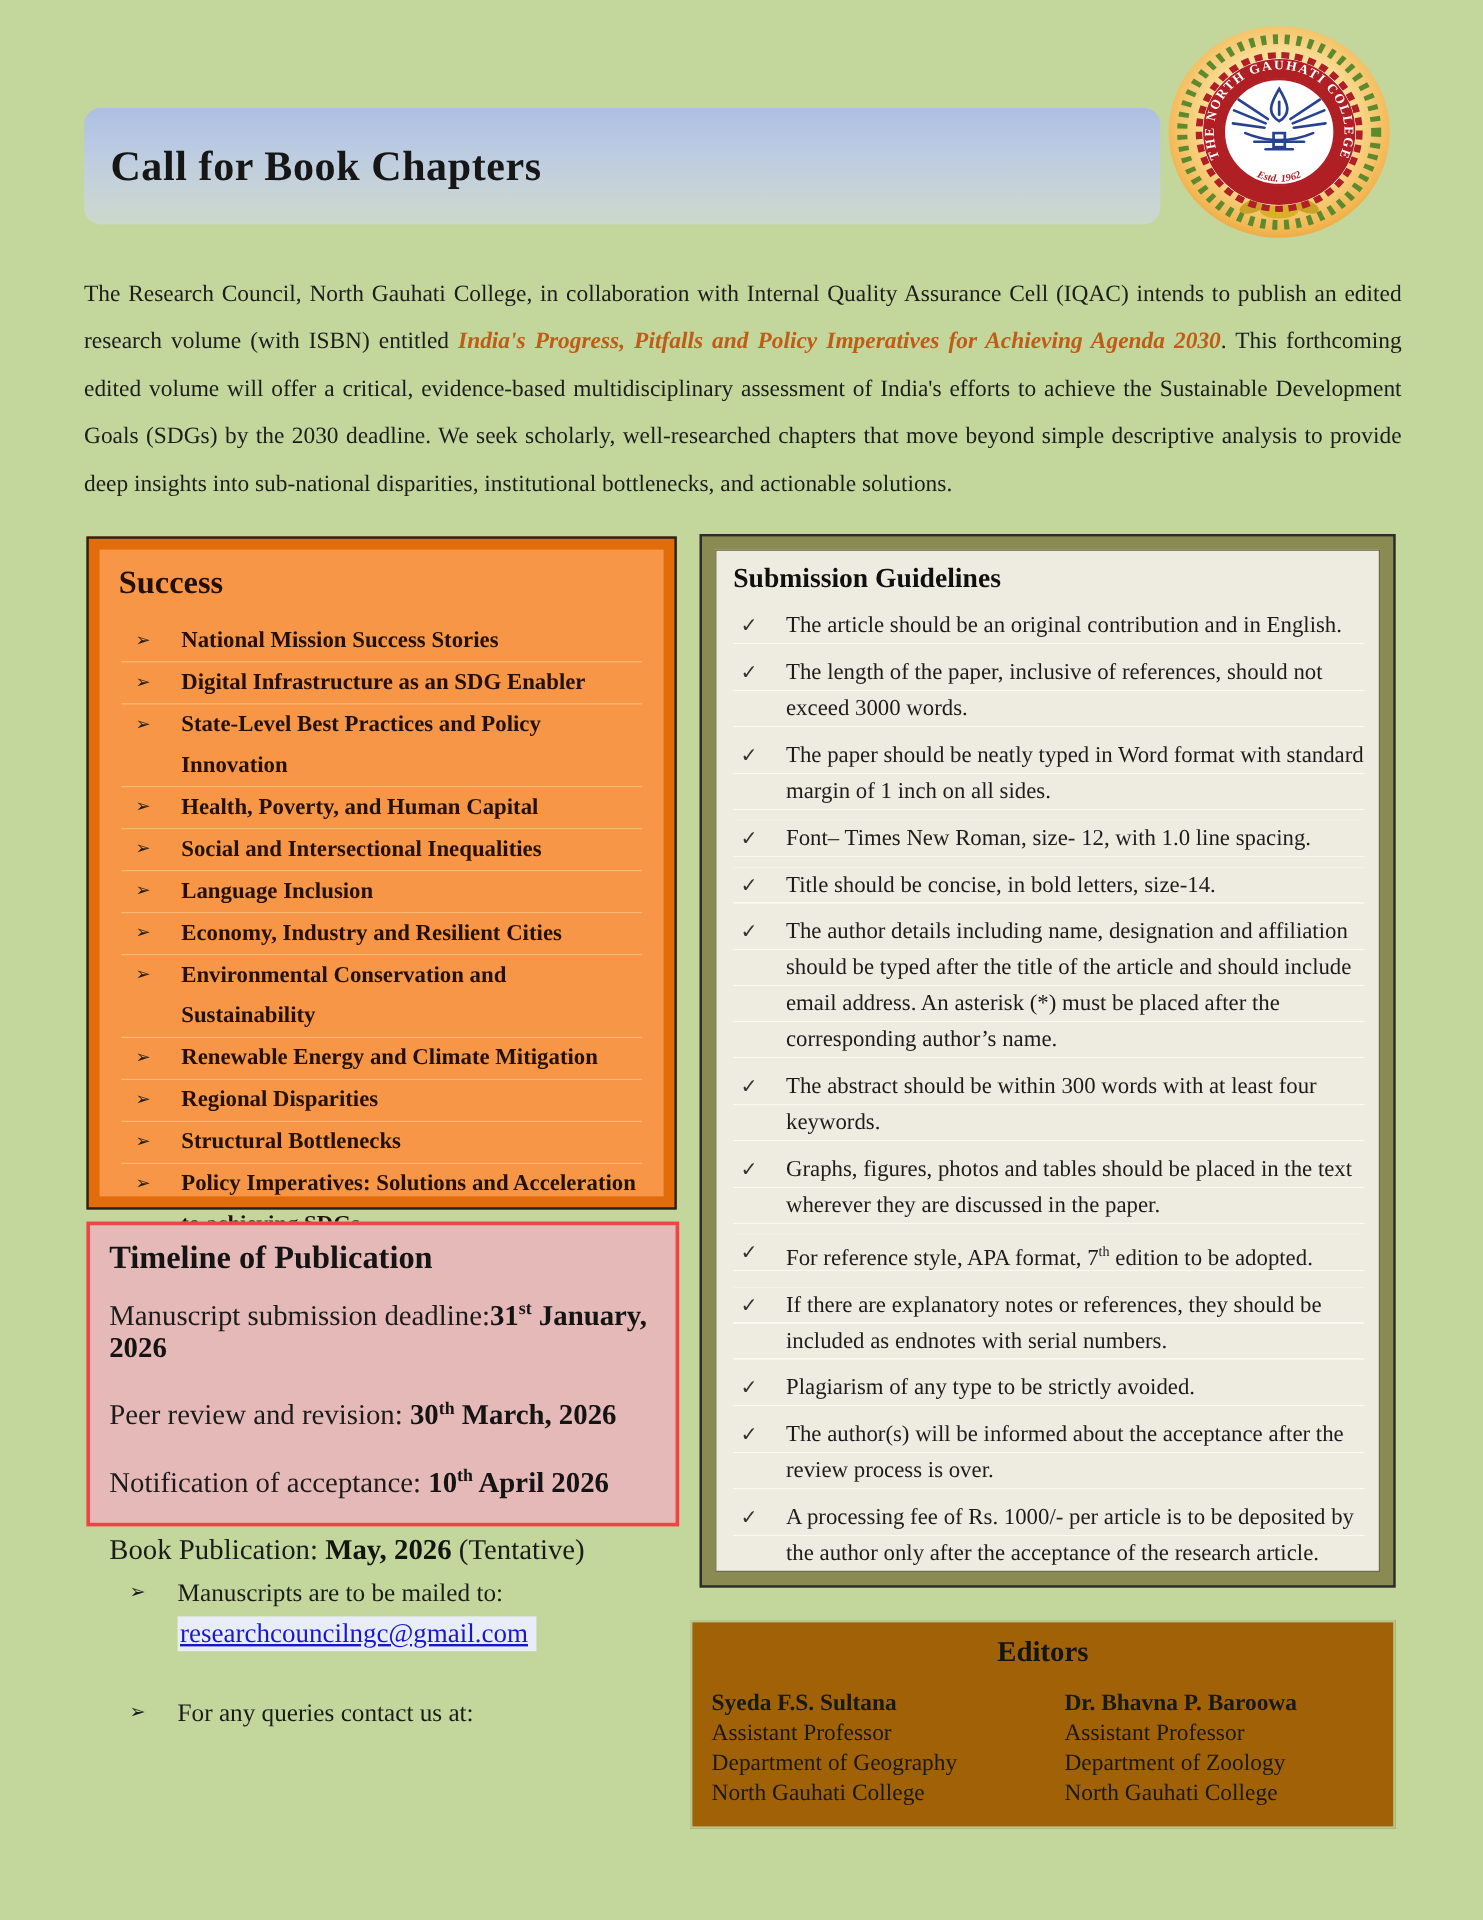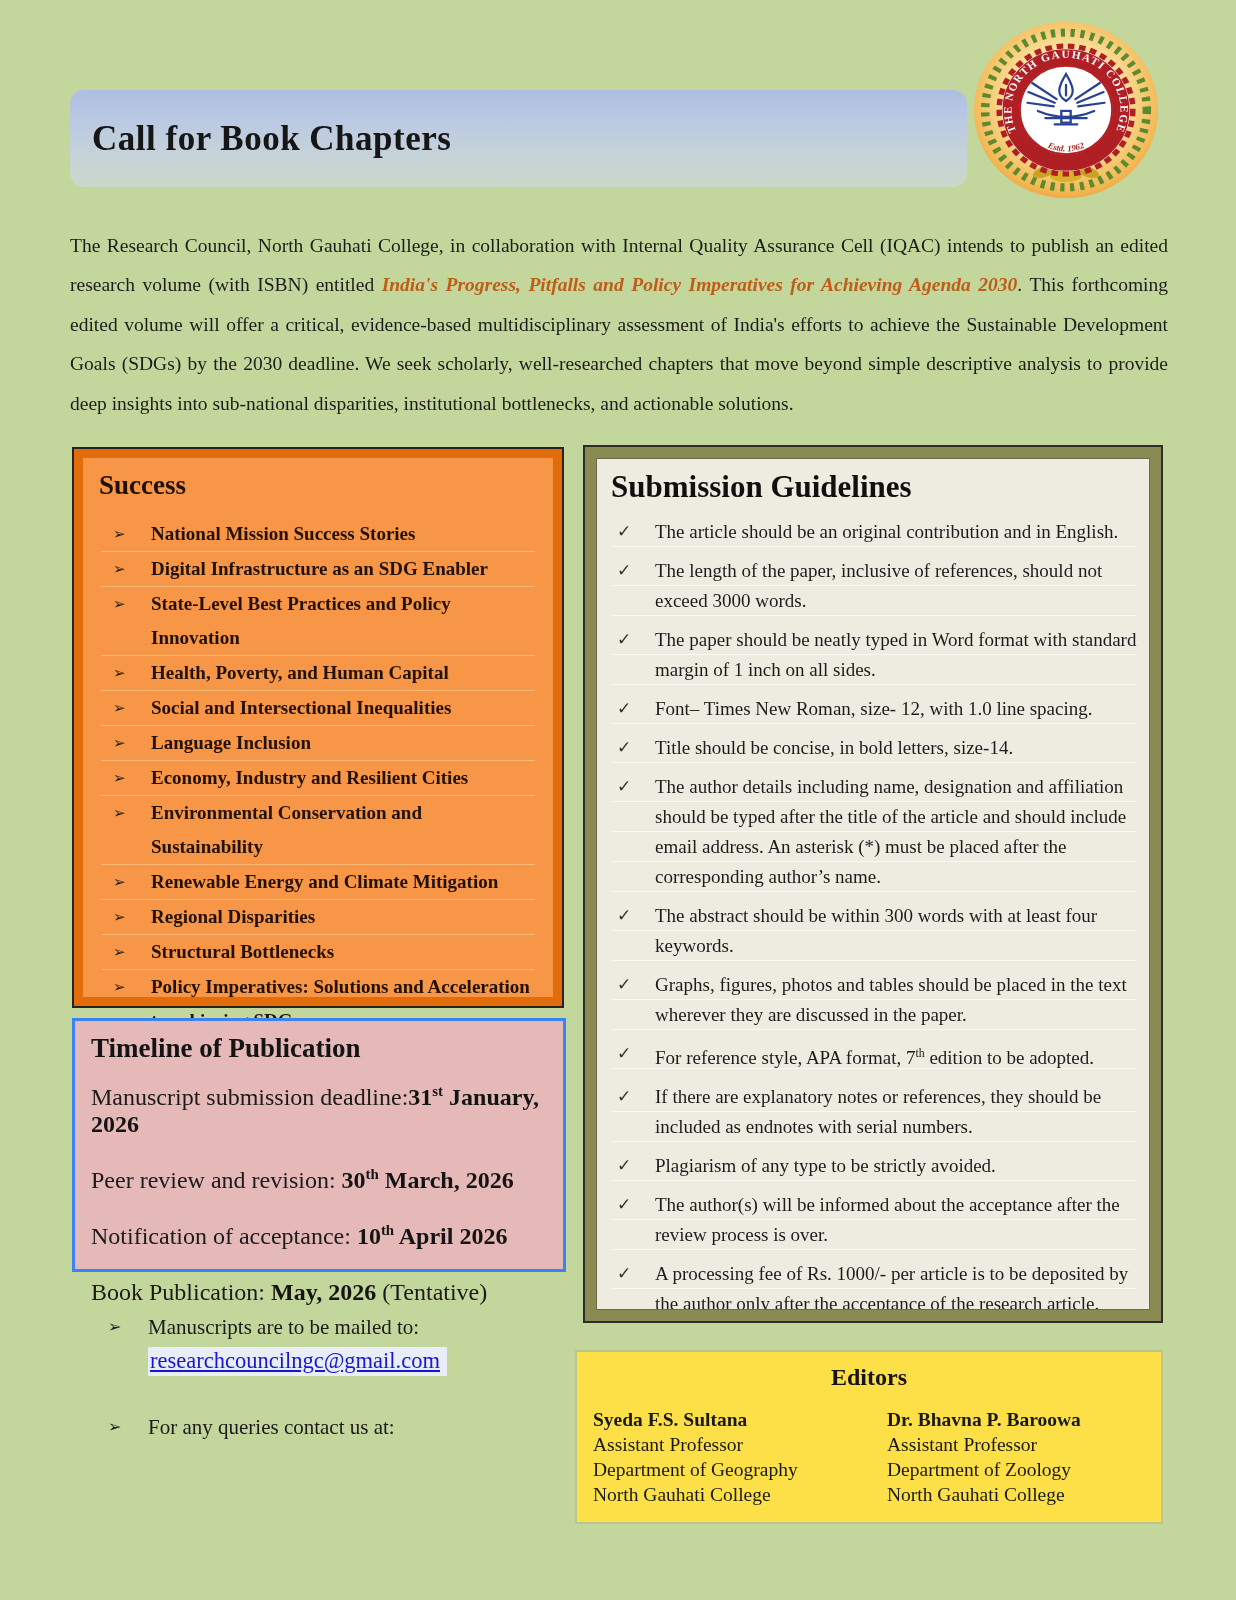--- a/index.html
+++ b/index.html
@@ -44,54 +44,54 @@
 
   
   .guide-box{
     position:absolute; left:583px; top:445px; width:580px; height:878px;
     background:#8a8b52; border:2px solid #2c2c2c; box-sizing:border-box; padding:11px;
   }
   .guide-inner{
     background:#eeece1; width:100%; height:100%; box-sizing:border-box;
     border:1px solid #6b6b44; padding:8px 12px 8px 14px; overflow:hidden;
   }
-  .guide-inner h2{ margin:2px 0 12px 0; font-size:31px; color:#101010; }
+  .guide-inner h2{ margin:2px 0 12px 0; font-size:23px; color:#101010; }
   .guide-list{ list-style:none; margin:0; padding:0; }
   .guide-list li{
     display:flex; gap:16px; font-size:19px; color:#1c1c1c; line-height:30px; margin-bottom:9px;
     background-image:repeating-linear-gradient(to bottom, transparent 0 29px, #fbfaf2 29px 30px);
   }
   .guide-list .bullet{ flex:0 0 22px; font-size:17px; color:#333; padding-left:6px; }
   .guide-list sup{ font-size:.62em; }
 
   
   .timeline-box{
     position:absolute; left:72px; top:1018px; width:494px; height:254px;
-    background:#e5b9b8; border:3px solid #3b82f6; box-sizing:border-box; padding:8px 16px;
+    background:#e5b9b8; border:3px solid #ef4444; box-sizing:border-box; padding:8px 16px;
   }
   .timeline-box h2{ margin:4px 0 14px 0; font-size:27px; color:#141414; }
   .timeline-box p{ margin:0 0 23px 0; font-size:24px; color:#1b1b1b; line-height:27px; }
   .timeline-box sup{ font-size:.62em; font-weight:bold; }
   .timeline-box b{ color:#141414; }
 
   
   .contact-mail{ position:absolute; left:108px; top:1315px; width:460px; font-size:21px; color:#1b1b1b; }
   .contact-row{ display:flex; gap:22px; }
   .contact-row .bullet{ flex:0 0 18px; font-size:16px; padding-top:2px; }
   .email-link{
     display:inline-block; margin:7px 0 0 40px; font-size:22.5px; color:#1717cf;
     text-decoration:underline; background:#e9edf8; padding:1px 7px 2px 2px; cursor:pointer;
   }
   .contact-queries{ position:absolute; left:108px; top:1415px; width:460px; font-size:21px; color:#1b1b1b; }
   .phones{ margin:2px 0 0 40px; font-weight:bold; font-size:21.5px; color:#121212; }
 
   
   .editors-box{
     position:absolute; left:575px; top:1350px; width:588px; height:174px;
-    background:#fde047; border:2px solid #b9c68d; box-sizing:border-box; padding:8px 16px;
+    background:#a16207; border:2px solid #b9c68d; box-sizing:border-box; padding:8px 16px;
   }
   .editors-box h2{ margin:4px 0 16px 0; text-align:center; font-size:24px; color:#141414; }
   .editors-cols{ display:flex; }
   .editor-col{ width:50%; font-size:19.5px; line-height:25px; color:#191919; }
   .editor-col .name{ font-weight:bold; }
   .editor-col.right{ padding-left:18px; box-sizing:border-box; }
 </style>
 </head>
 <body>
 

